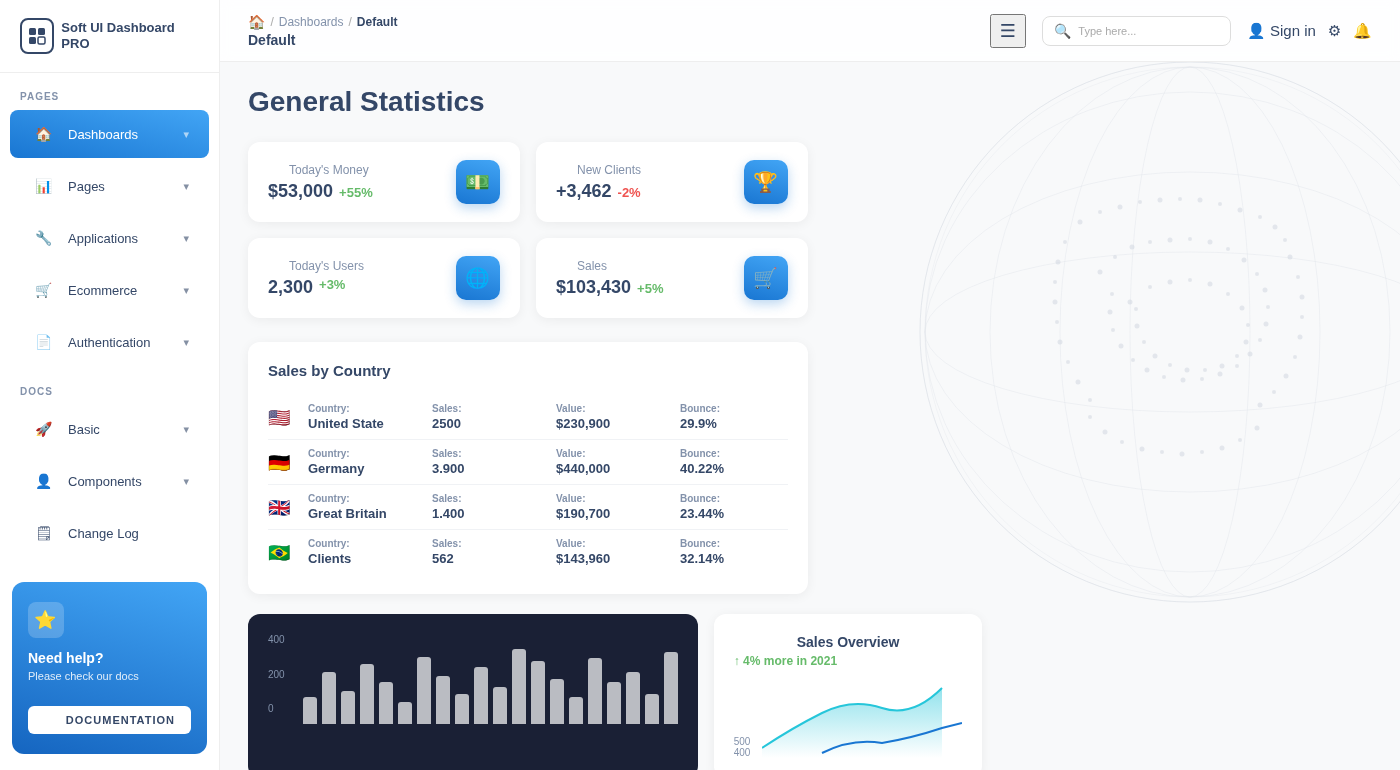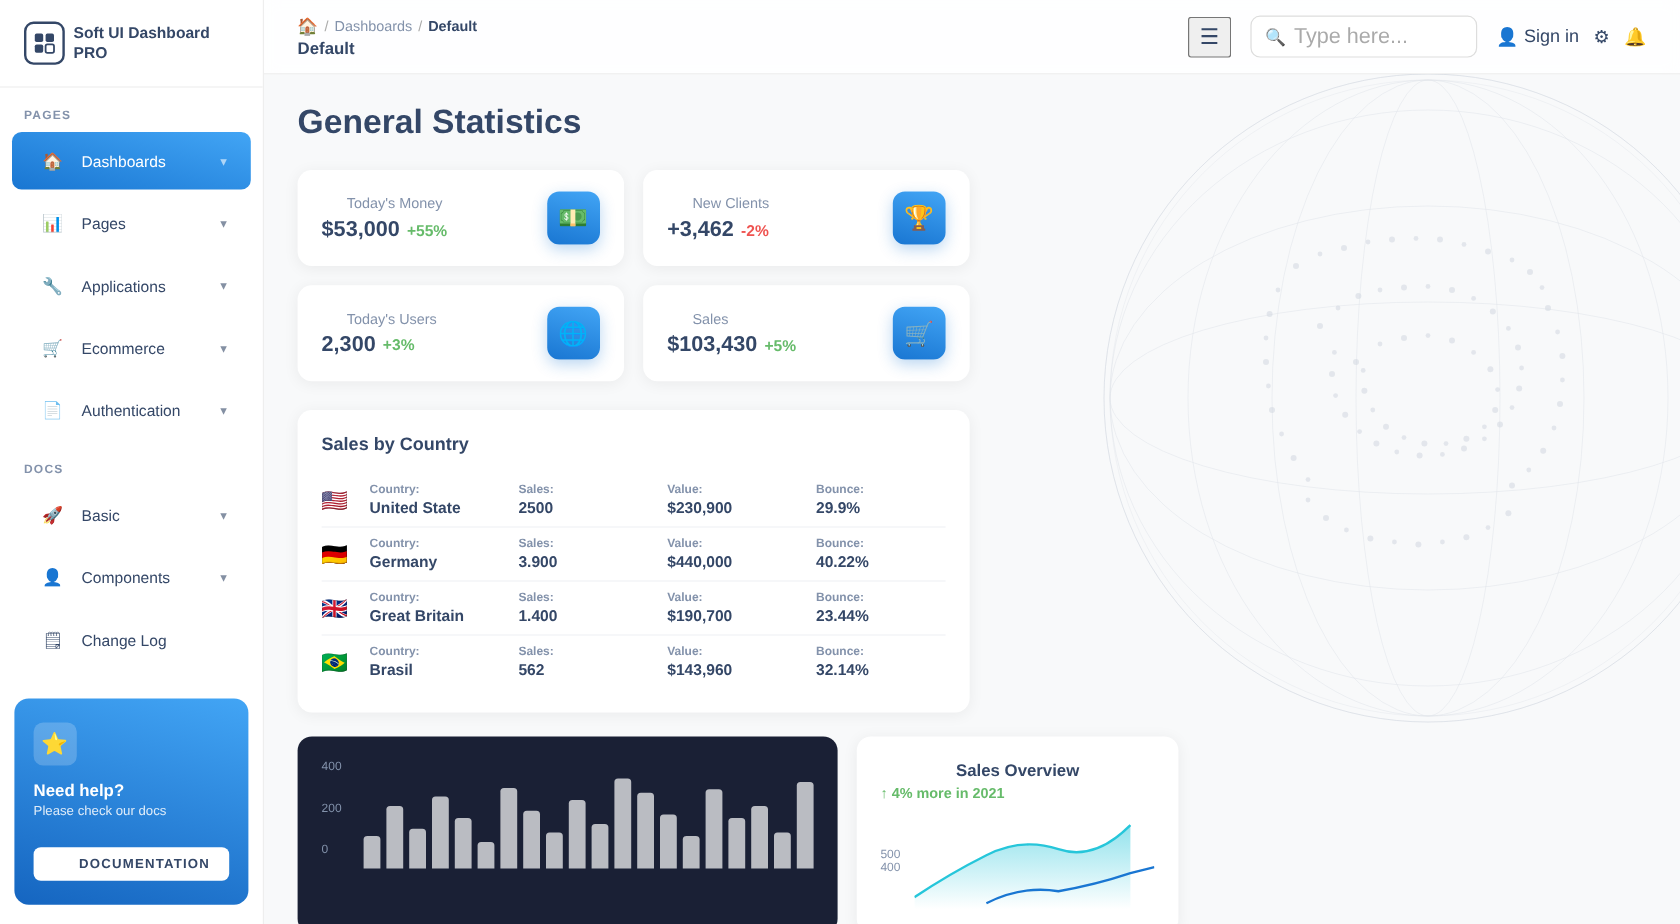--- a/index.html
+++ b/index.html
@@ -112,21 +112,21 @@
     .nav-hamburger {
       font-size: 18px; color: #344767; cursor: pointer; padding: 4px 8px;
     }
 
     .nav-search {
       display: flex; align-items: center; gap: 6px;
       border: 1px solid #ddd; border-radius: 8px;
       padding: 6px 12px; background: #fff;
     }
     .nav-search input {
-      border: none; outline: none; font-size: 18px; color: #344767;
+      border: none; outline: none; font-size: 11px; color: #344767;
       background: transparent; width: 140px;
     }
     .nav-search input::placeholder { color: #aaa; }
 
     .nav-actions { display: flex; align-items: center; gap: 12px; }
     .nav-action-btn {
       background: none; border: none; cursor: pointer;
       font-size: 15px; color: #344767; display: flex; align-items: center; gap: 4px;
     }
 
@@ -494,21 +494,21 @@
             <span class="stat-card-value">+3,462</span>
             <span class="stat-card-change negative">-2%</span>
           </div>
         </div>
         <div class="stat-card-icon">🏆</div>
       </div>
 
       <div class="stat-card">
         <div class="stat-card-info">
           <div class="stat-card-label">Today's Users</div>
-          <div style="display:flex;align-items:center;gap:6px;">
+          <div style="display:flex;align-items:flex-start;gap:6px;">
             <span class="stat-card-value">2,300</span>
             <span class="stat-card-change positive">+3%</span>
           </div>
         </div>
         <div class="stat-card-icon">🌐</div>
       </div>
 
       <div class="stat-card">
         <div class="stat-card-info">
           <div class="stat-card-label">Sales</div>
@@ -588,21 +588,21 @@
             <div class="country-col-value">23.44%</div>
           </div>
         </div>
       </div>
 
       <div class="country-row">
         <div class="country-flag">🇧🇷</div>
         <div class="country-cols">
           <div class="country-col">
             <div class="country-col-label">Country:</div>
-            <div class="country-col-value">Brasil</div>
+            <div class="country-col-value">Clients</div>
           </div>
           <div class="country-col">
             <div class="country-col-label">Sales:</div>
             <div class="country-col-value">562</div>
           </div>
           <div class="country-col">
             <div class="country-col-label">Value:</div>
             <div class="country-col-value">$143,960</div>
           </div>
           <div class="country-col">
@@ -647,21 +647,21 @@
         </div>
       </div>
 
       <div class="chart-card-white">
         <div class="chart-title">Sales Overview</div>
         <div class="chart-subtitle">
           <span>↑</span>
           <span>4% more in 2021</span>
         </div>
         <div style="margin-top:10px;display:flex;gap:6px;align-items:flex-end;">
-          <div style="display:flex;flex-direction:column;justify-content:center;height:80px;font-size:10px;color:#8392ab;margin-right:6px;">
+          <div style="display:flex;flex-direction:column;justify-content:flex-end;height:80px;font-size:10px;color:#8392ab;margin-right:6px;">
             <span>500</span>
             <span>400</span>
           </div>
 
           <svg width="200" height="80" viewBox="0 0 200 80">
             <defs>
               <linearGradient id="cyan-grad" x1="0" y1="0" x2="0" y2="1">
                 <stop offset="0%" stop-color="#26c6da" stop-opacity="0.5"></stop>
                 <stop offset="100%" stop-color="#26c6da" stop-opacity="0"></stop>
               </linearGradient>

